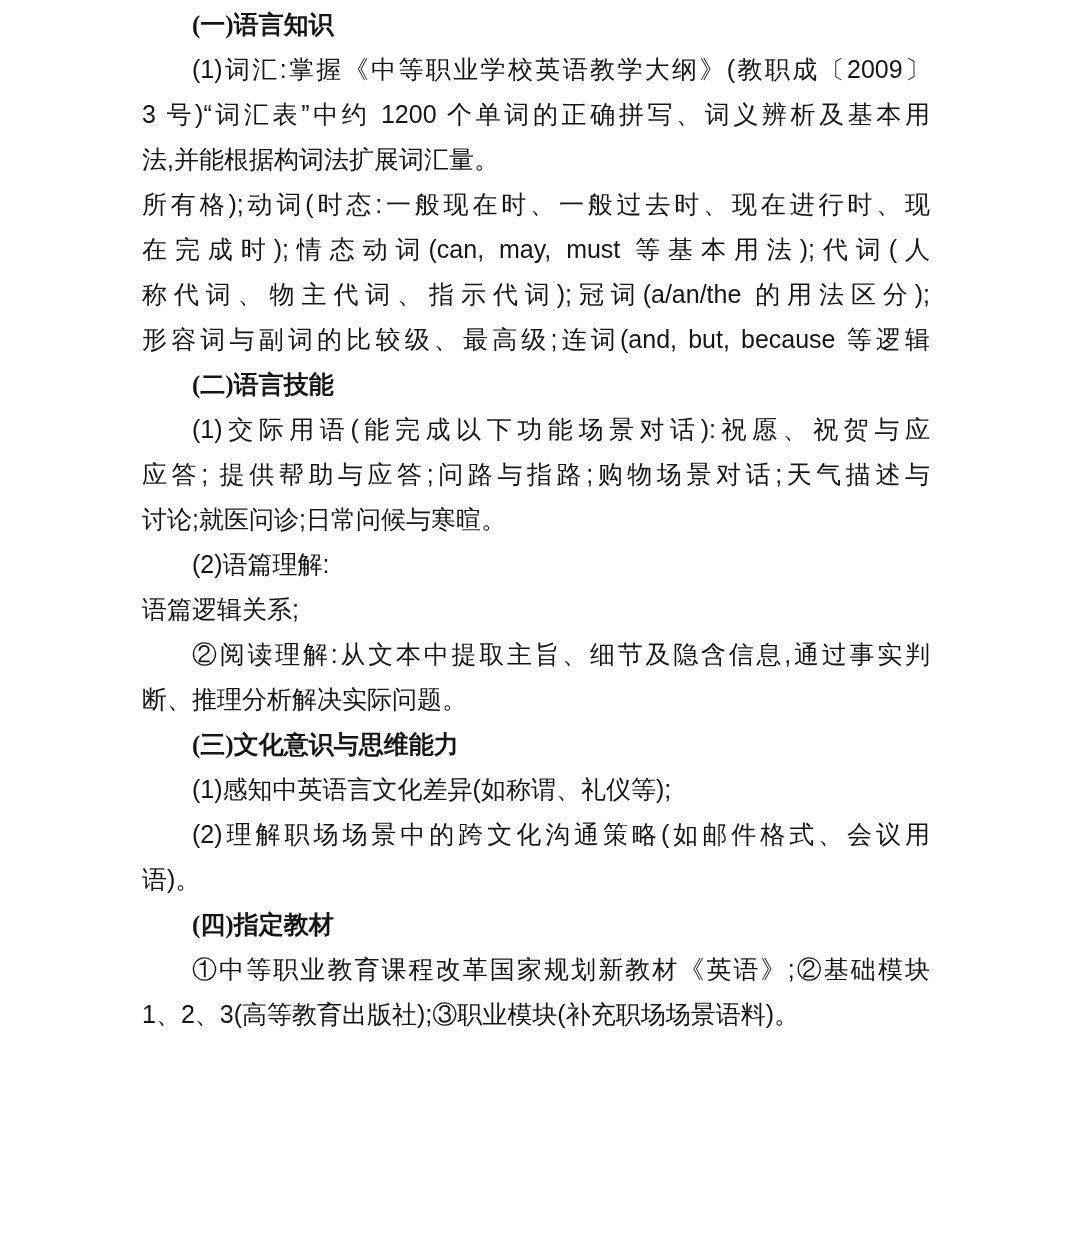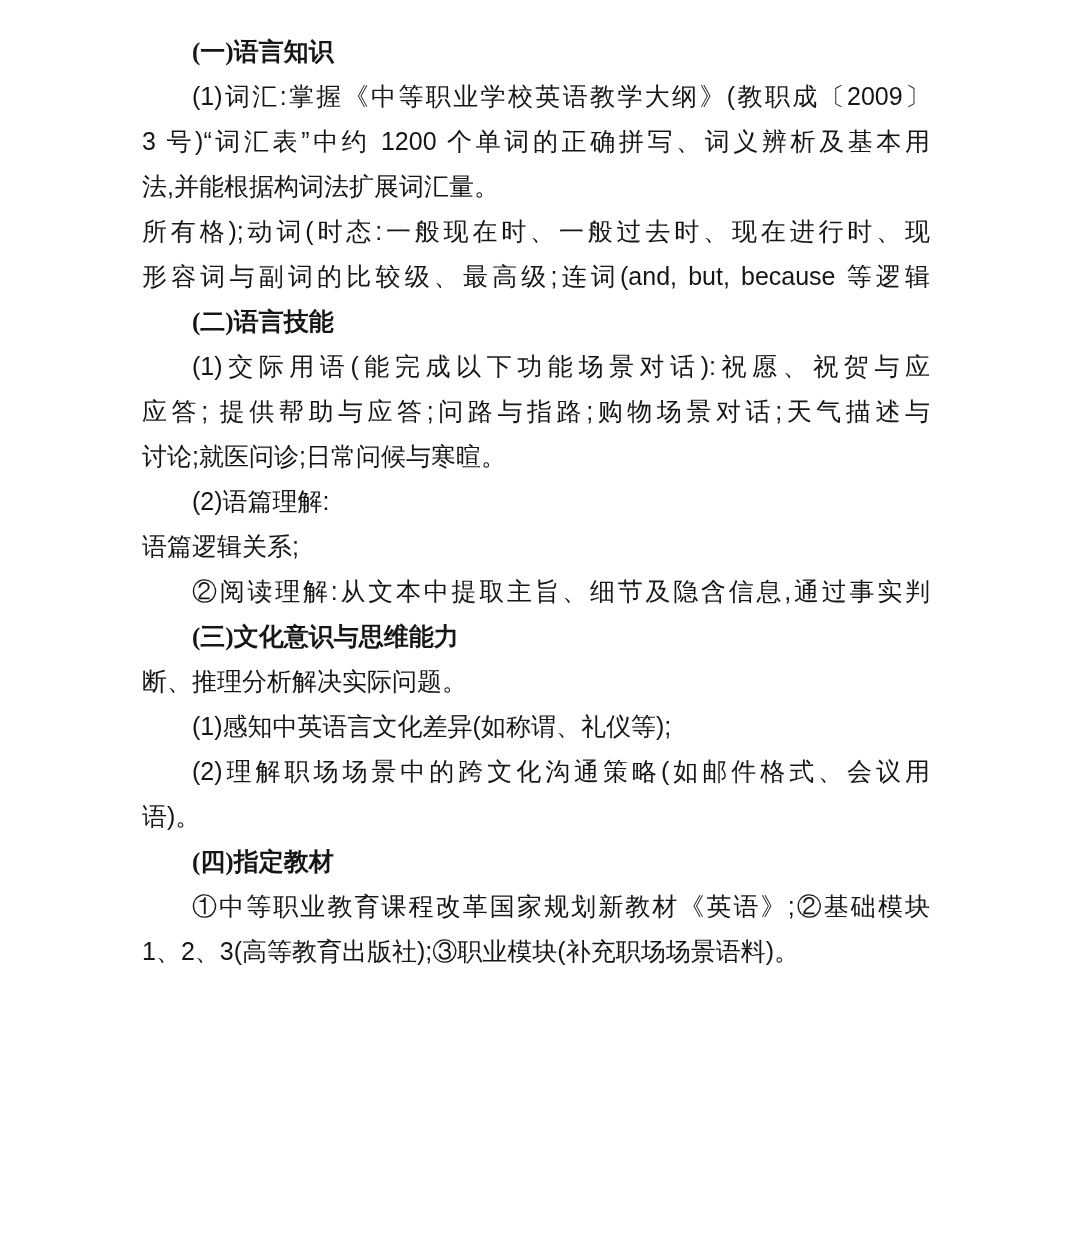--- a/index.html
+++ b/index.html
@@ -6,21 +6,21 @@
     margin: 0;
     padding: 0;
     background: #ffffff;
   }
   .page {
     position: relative;
     width: 1080px;
     height: 1257px;
     background: #ffffff;
     box-sizing: border-box;
-    padding-top: 29px;
+    padding-top: 2px;
     overflow: hidden;
   }
   .line {
     margin-left: 142px;
     margin-right: 150px;
     height: 45px;
     line-height: 45px;
     font-size: 25px;
     color: #161616;
     font-family: Liberation Sans, sans-serif;
@@ -44,32 +44,34 @@
 <body>
 
 <div class="page">
   <div>
 
     <div class="line heading indent">(一)语言知识</div>
     <div class="line indent fill">(1)词汇:掌握《中等职业学校英语教学大纲》(教职成〔2009〕</div>
     <div class="line fill">3 号)“词汇表”中约 1200 个单词的正确拼写、词义辨析及基本用</div>
     <div class="line">法,并能根据构词法扩展词汇量。</div>
     <div class="line fill">所有格);动词(时态:一般现在时、一般过去时、现在进行时、现</div>
+    <div class="line fill">在完成时);情态动词(can, may, must 等基本用法);代词(人</div>
+    <div class="line fill">称代词、物主代词、指示代词);冠词(a/an/the 的用法区分);</div>
     <div class="line fill">形容词与副词的比较级、最高级;连词(and, but, because 等逻辑</div>
 
     <div class="line heading indent">(二)语言技能</div>
     <div class="line indent fill">(1)交际用语(能完成以下功能场景对话):祝愿、祝贺与应</div>
     <div class="line fill">应答; 提供帮助与应答;问路与指路;购物场景对话;天气描述与</div>
     <div class="line">讨论;就医问诊;日常问候与寒暄。</div>
     <div class="line indent">(2)语篇理解:</div>
     <div class="line">语篇逻辑关系;</div>
     <div class="line indent fill">②阅读理解:从文本中提取主旨、细节及隐含信息,通过事实判</div>
+    <div class="line">断、推理分析解决实际问题。</div>
+
     <div class="line heading indent">(三)文化意识与思维能力</div>
-
-    <div class="line">断、推理分析解决实际问题。</div>
     <div class="line indent">(1)感知中英语言文化差异(如称谓、礼仪等);</div>
     <div class="line indent fill">(2)理解职场场景中的跨文化沟通策略(如邮件格式、会议用</div>
     <div class="line">语)。</div>
 
     <div class="line heading indent">(四)指定教材</div>
     <div class="line indent fill">①中等职业教育课程改革国家规划新教材《英语》;②基础模块</div>
     <div class="line">1、2、3(高等教育出版社);③职业模块(补充职场场景语料)。</div>
 
   </div>
 </div>

